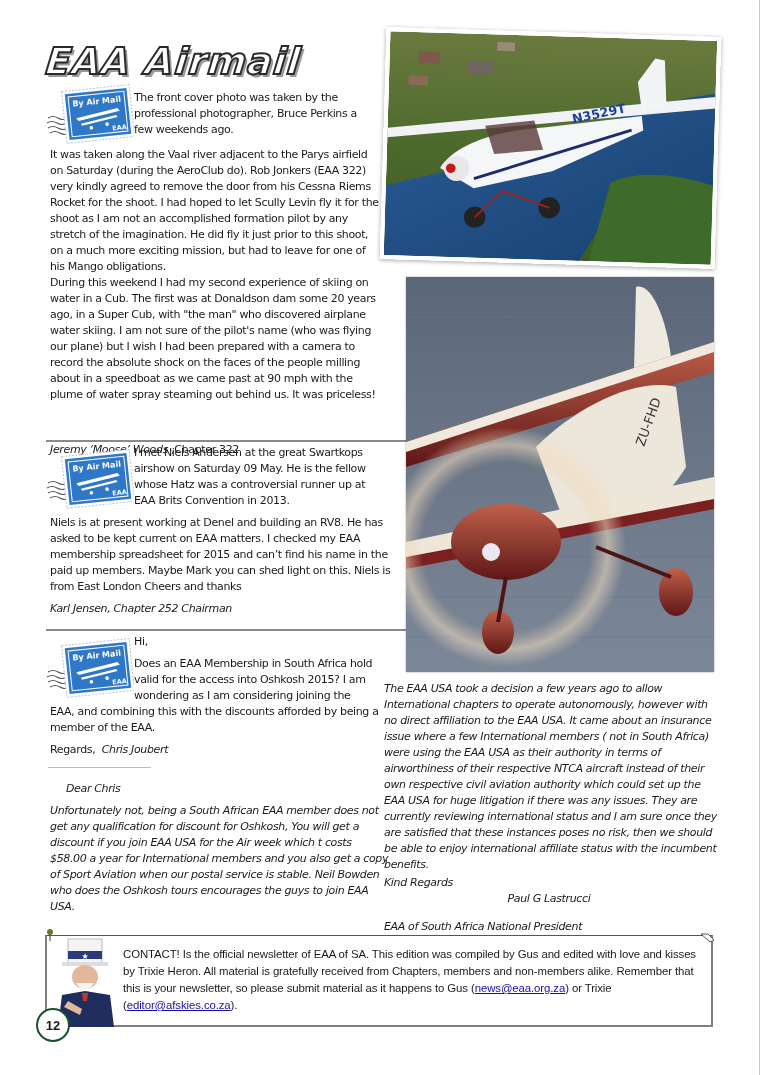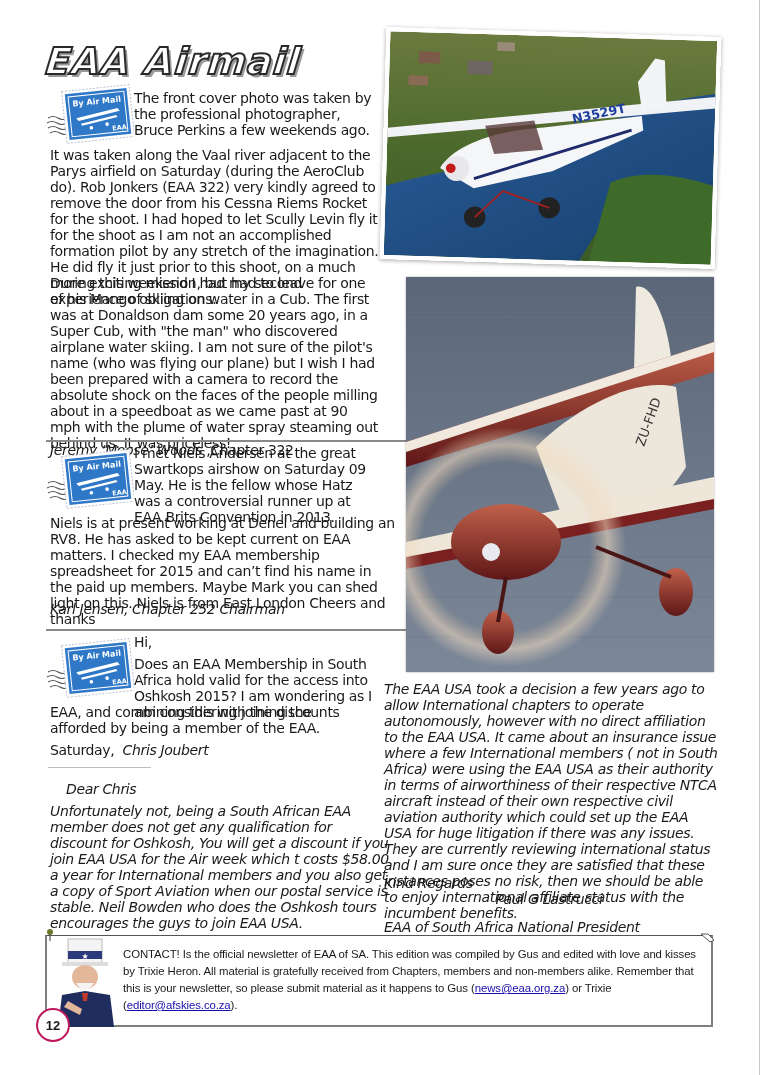--- a/index.html
+++ b/index.html
@@ -5,38 +5,38 @@
   * { box-sizing: border-box; margin: 0; padding: 0; }
   html, body { width: 760px; height: 1075px; background: #ffffff; overflow: hidden; }
   body { position: relative; font-family: "Liberation Sans", sans-serif; color: #1a1a1a; }
   .page-edge { position: absolute; right: 0; top: 0; width: 1px; height: 1075px; background: #c8c8c8; }
 
   .masthead { position: absolute; left: 46px; top: 40px; font-family: "DejaVu Sans", sans-serif;
     font-size: 37px; font-weight: bold; font-style: italic; letter-spacing: 1px;
     color: #ffffff; -webkit-text-stroke: 2px #2a2a2a;
     text-shadow: 3px 3px 0 #9a9a9a; transform: skewX(-6deg); }
 
-  .txt { position: absolute; font-size: 14px; line-height: 16px; color: #1a1a1a; font-family: "DejaVu Sans", sans-serif; letter-spacing: -0.35px; }
+  .txt { position: absolute; font-size: 11px; line-height: 16px; color: #1a1a1a; font-family: "DejaVu Sans", sans-serif; letter-spacing: -0.35px; }
   .it { font-style: italic; }
 
   .stamp { position: absolute; width: 88px; height: 62px; }
 
   .rule { position: absolute; height: 2px; background: #8a8a8a; }
   .short-rule { position: absolute; height: 1px; background: #bdbdbd; }
 
   .photo { position: absolute; overflow: hidden; }
   .photo1 { left: 383px; top: 32px; width: 335px; height: 232px; transform: rotate(1.7deg);
     border: 4px solid #fff; box-shadow: 0 1px 4px rgba(0,0,0,0.35); }
   .photo2 { left: 406px; top: 277px; width: 308px; height: 395px; box-shadow: 0 0 2px rgba(0,0,0,0.35); }
 
   .contact-box { position: absolute; left: 45px; top: 935px; width: 668px; height: 92px;
     border: 2px solid #7f7f7f; border-top: 1px solid #555; background: #fff; }
   .contact-text { position: absolute; left: 123px; top: 946px; width: 580px; font-size: 11.4px; line-height: 17px; font-family: "Liberation Sans", sans-serif; letter-spacing: -0.1px; }
   .contact-text a { color: #1a0dab; text-decoration: underline; }
-  .page-num { position: absolute; left: 36px; top: 1008px; width: 34px; height: 34px; border: 2px solid #be185d;
+  .page-num { position: absolute; left: 36px; top: 1008px; width: 34px; height: 34px; border: 2px solid #14532d;
     border-radius: 50%; background: #fff; font-weight: bold; font-size: 13px; display: flex; align-items: center; justify-content: center; }
 </style>
 </head>
 <body>
 
 <div class="page-edge"></div>
 
 <div class="masthead">EAA Airmail</div>
 
 <div class="stamp" style="left:46px;top:84px;">
@@ -111,21 +111,21 @@
       <path d="M34 38 L70 33 L71 35 L35 40 Z" fill="#fff"></path>
       <circle cx="44" cy="43" r="1.8" fill="#fff"></circle>
         <circle cx="60" cy="41" r="1.8" fill="#fff"></circle>
       <text x="72" y="48" font-family="DejaVu Sans, sans-serif" font-weight="bold" font-size="6.5" fill="#fff" text-anchor="middle" class="st-bot">EAA</text>
     </g>
   </svg>
 </div>
 <div class="txt" style="left:134px;top:634px;width:245px;">Hi,</div>
 <div class="txt" style="left:134px;top:656px;width:250px;">Does an EAA Membership in South Africa hold valid for the access into Oshkosh 2015? I am wondering as I am considering joining the</div>
 <div class="txt" style="left:50px;top:704px;width:340px;">EAA, and combining this with the discounts afforded by being a member of the EAA.</div>
-<div class="txt" style="left:50px;top:742px;width:330px;"><span style="white-space:pre">Saturday,  </span><span class="it">Chris Joubert</span></div>
+<div class="txt" style="left:50px;top:742px;width:330px;"><span style="white-space:pre">Regards,  </span><span class="it">Chris Joubert</span></div>
 
 <div class="short-rule" style="left:48px;top:767px;width:103px;"></div>
 
 <div class="txt it" style="left:66px;top:781px;width:330px;">Dear Chris</div>
 <div class="txt it" style="left:50px;top:803px;width:340px;">Unfortunately not, being a South African EAA member does not get any qualification for discount for Oshkosh,  You will get a discount if you join EAA USA  for the Air week which t costs $58.00 a year for International members and you also get a copy of Sport Aviation when our postal service is stable.  Neil Bowden who does the Oshkosh tours encourages the guys to join EAA USA.</div>
 <div class="txt it" style="left:384px;top:681px;width:335px;">The EAA USA took a decision a few years ago to allow International chapters to operate autonomously,  however with no direct affiliation to the EAA USA.  It came about an insurance issue where a few International members ( not in South Africa) were using the EAA USA as their authority in terms of airworthiness of their respective NTCA aircraft instead of their own respective civil aviation authority which could set up the EAA USA for huge litigation if there was any issues. They are currently reviewing international status and I am sure once they are satisfied that these instances poses no risk,  then we should be able to enjoy international affiliate status with the incumbent benefits.</div>
 <div class="txt it" style="left:384px;top:875px;width:330px;">Kind Regards</div>
 <div class="txt it" style="left:384px;top:891px;width:330px;text-align:center;">Paul G Lastrucci</div>
 <div class="txt it" style="left:384px;top:907px;width:330px;margin-top:12px;">EAA of South Africa National President</div>
 

